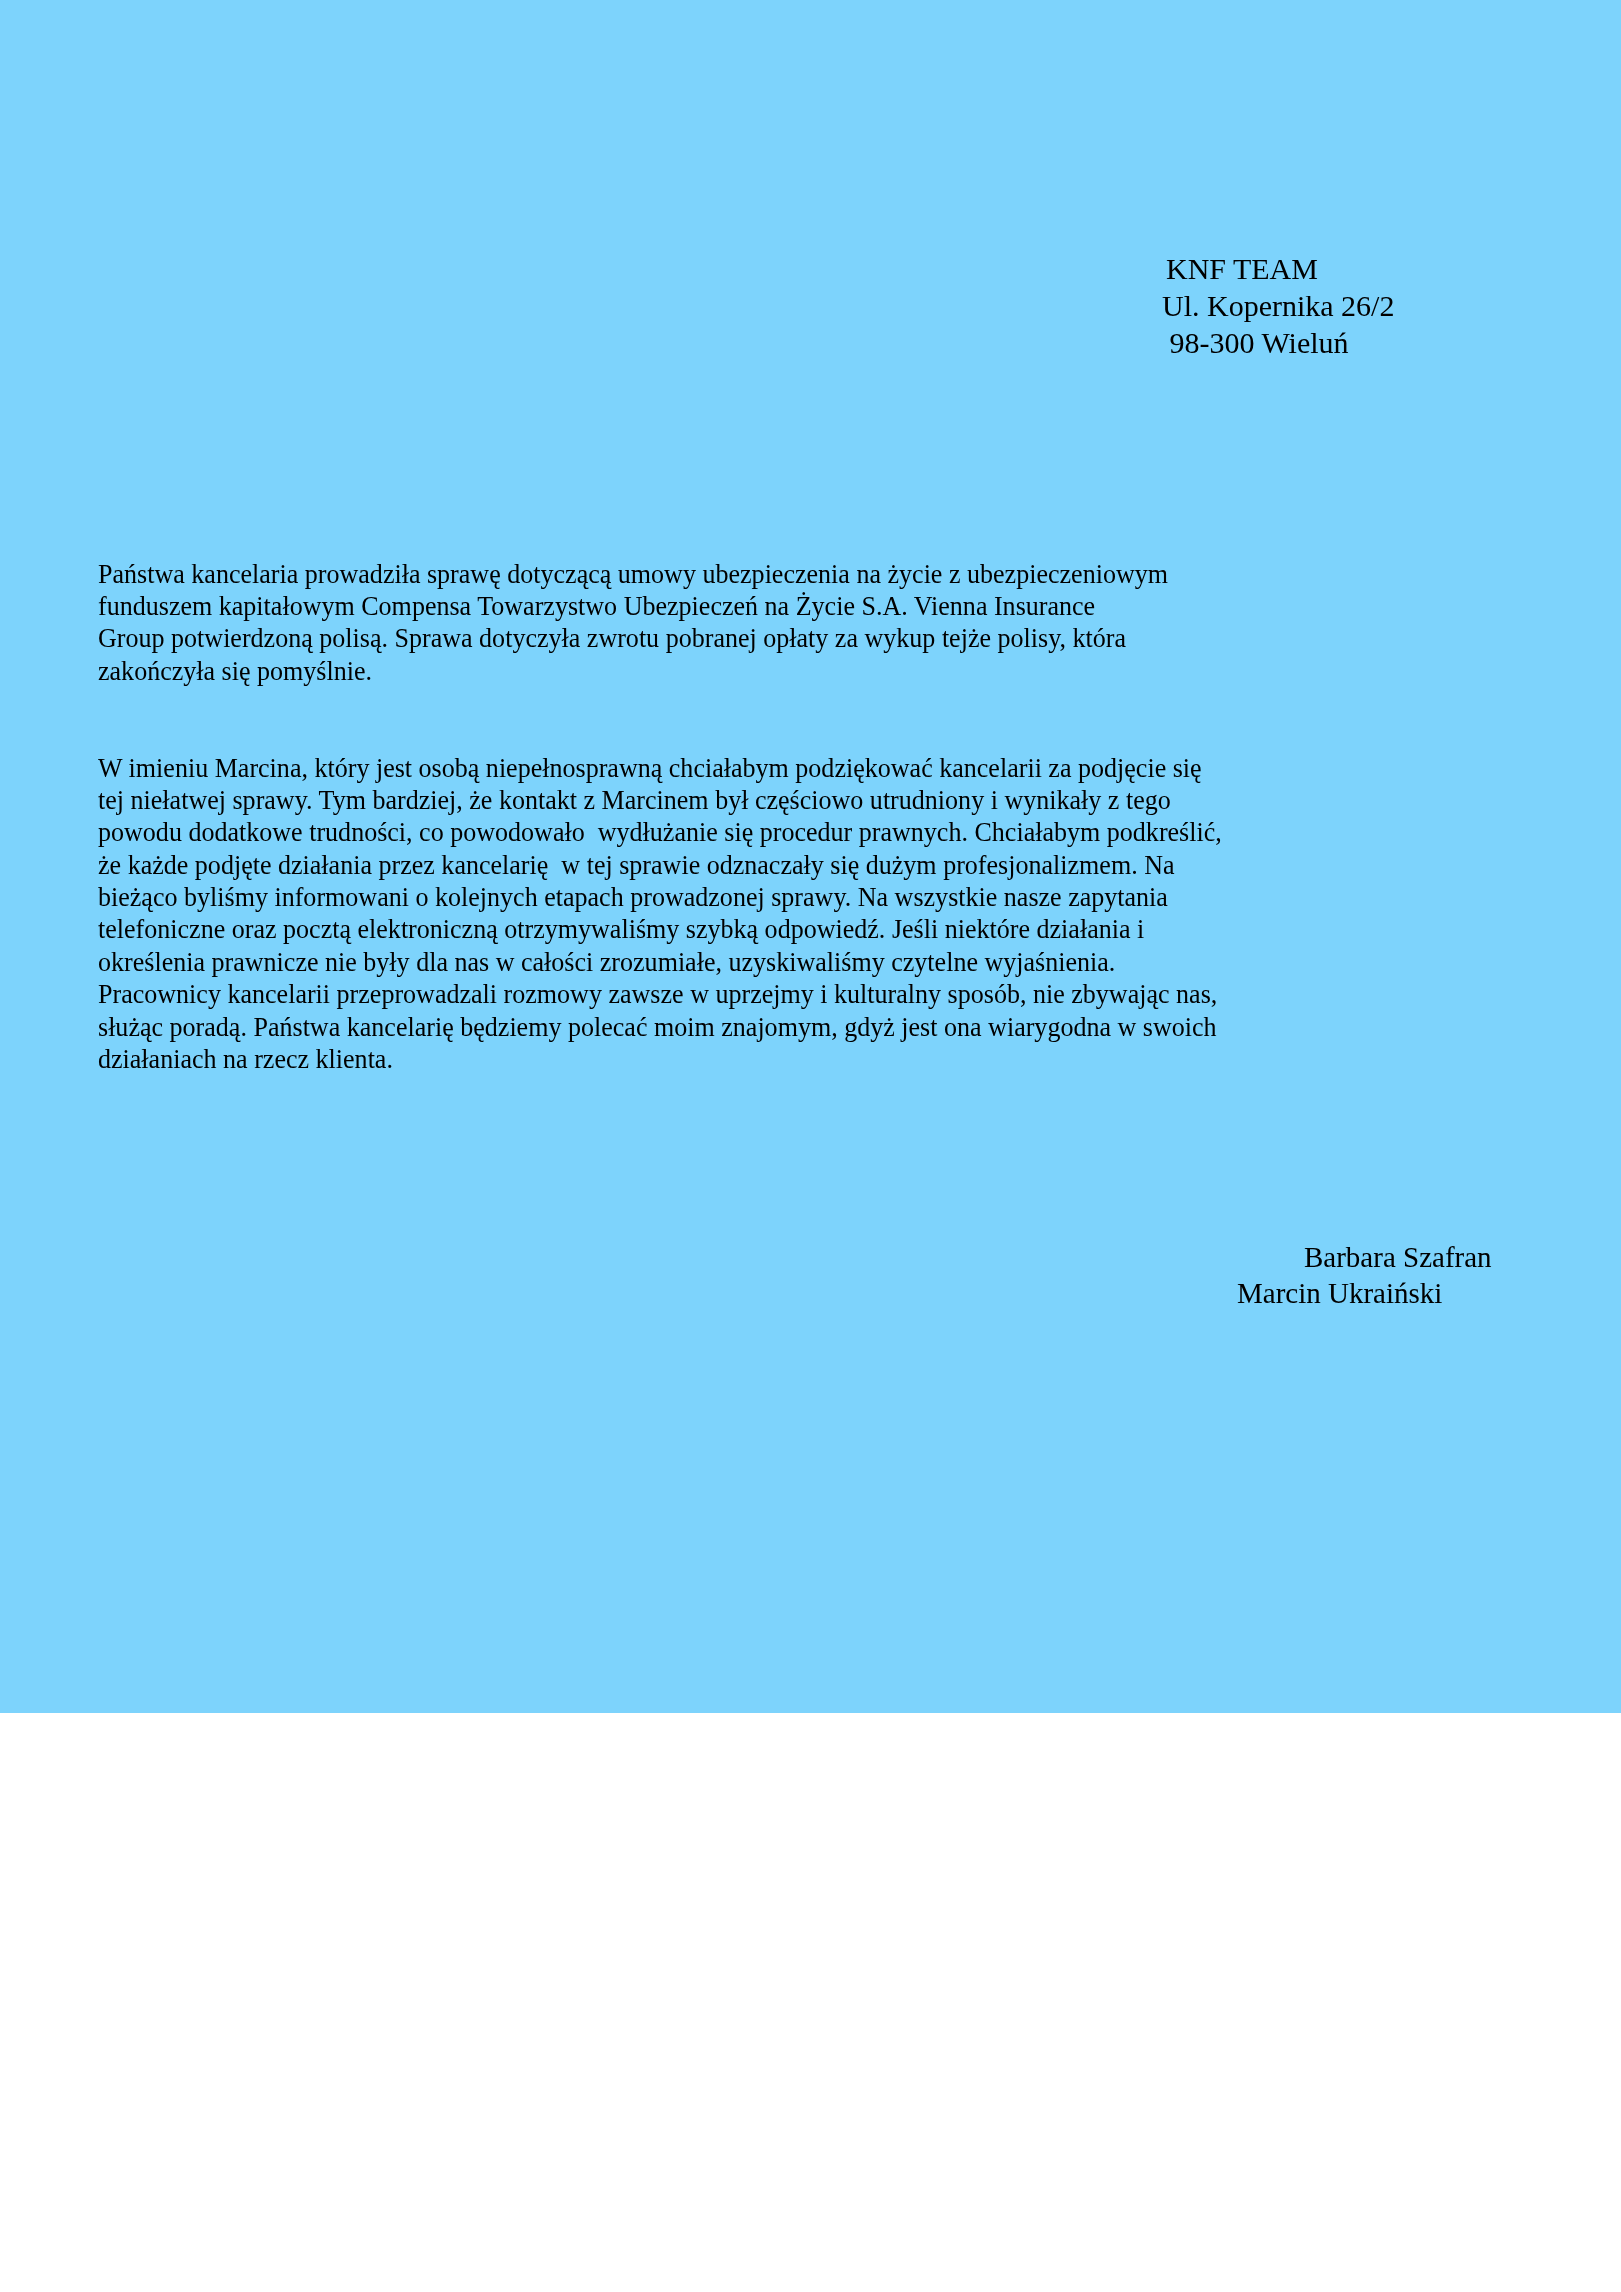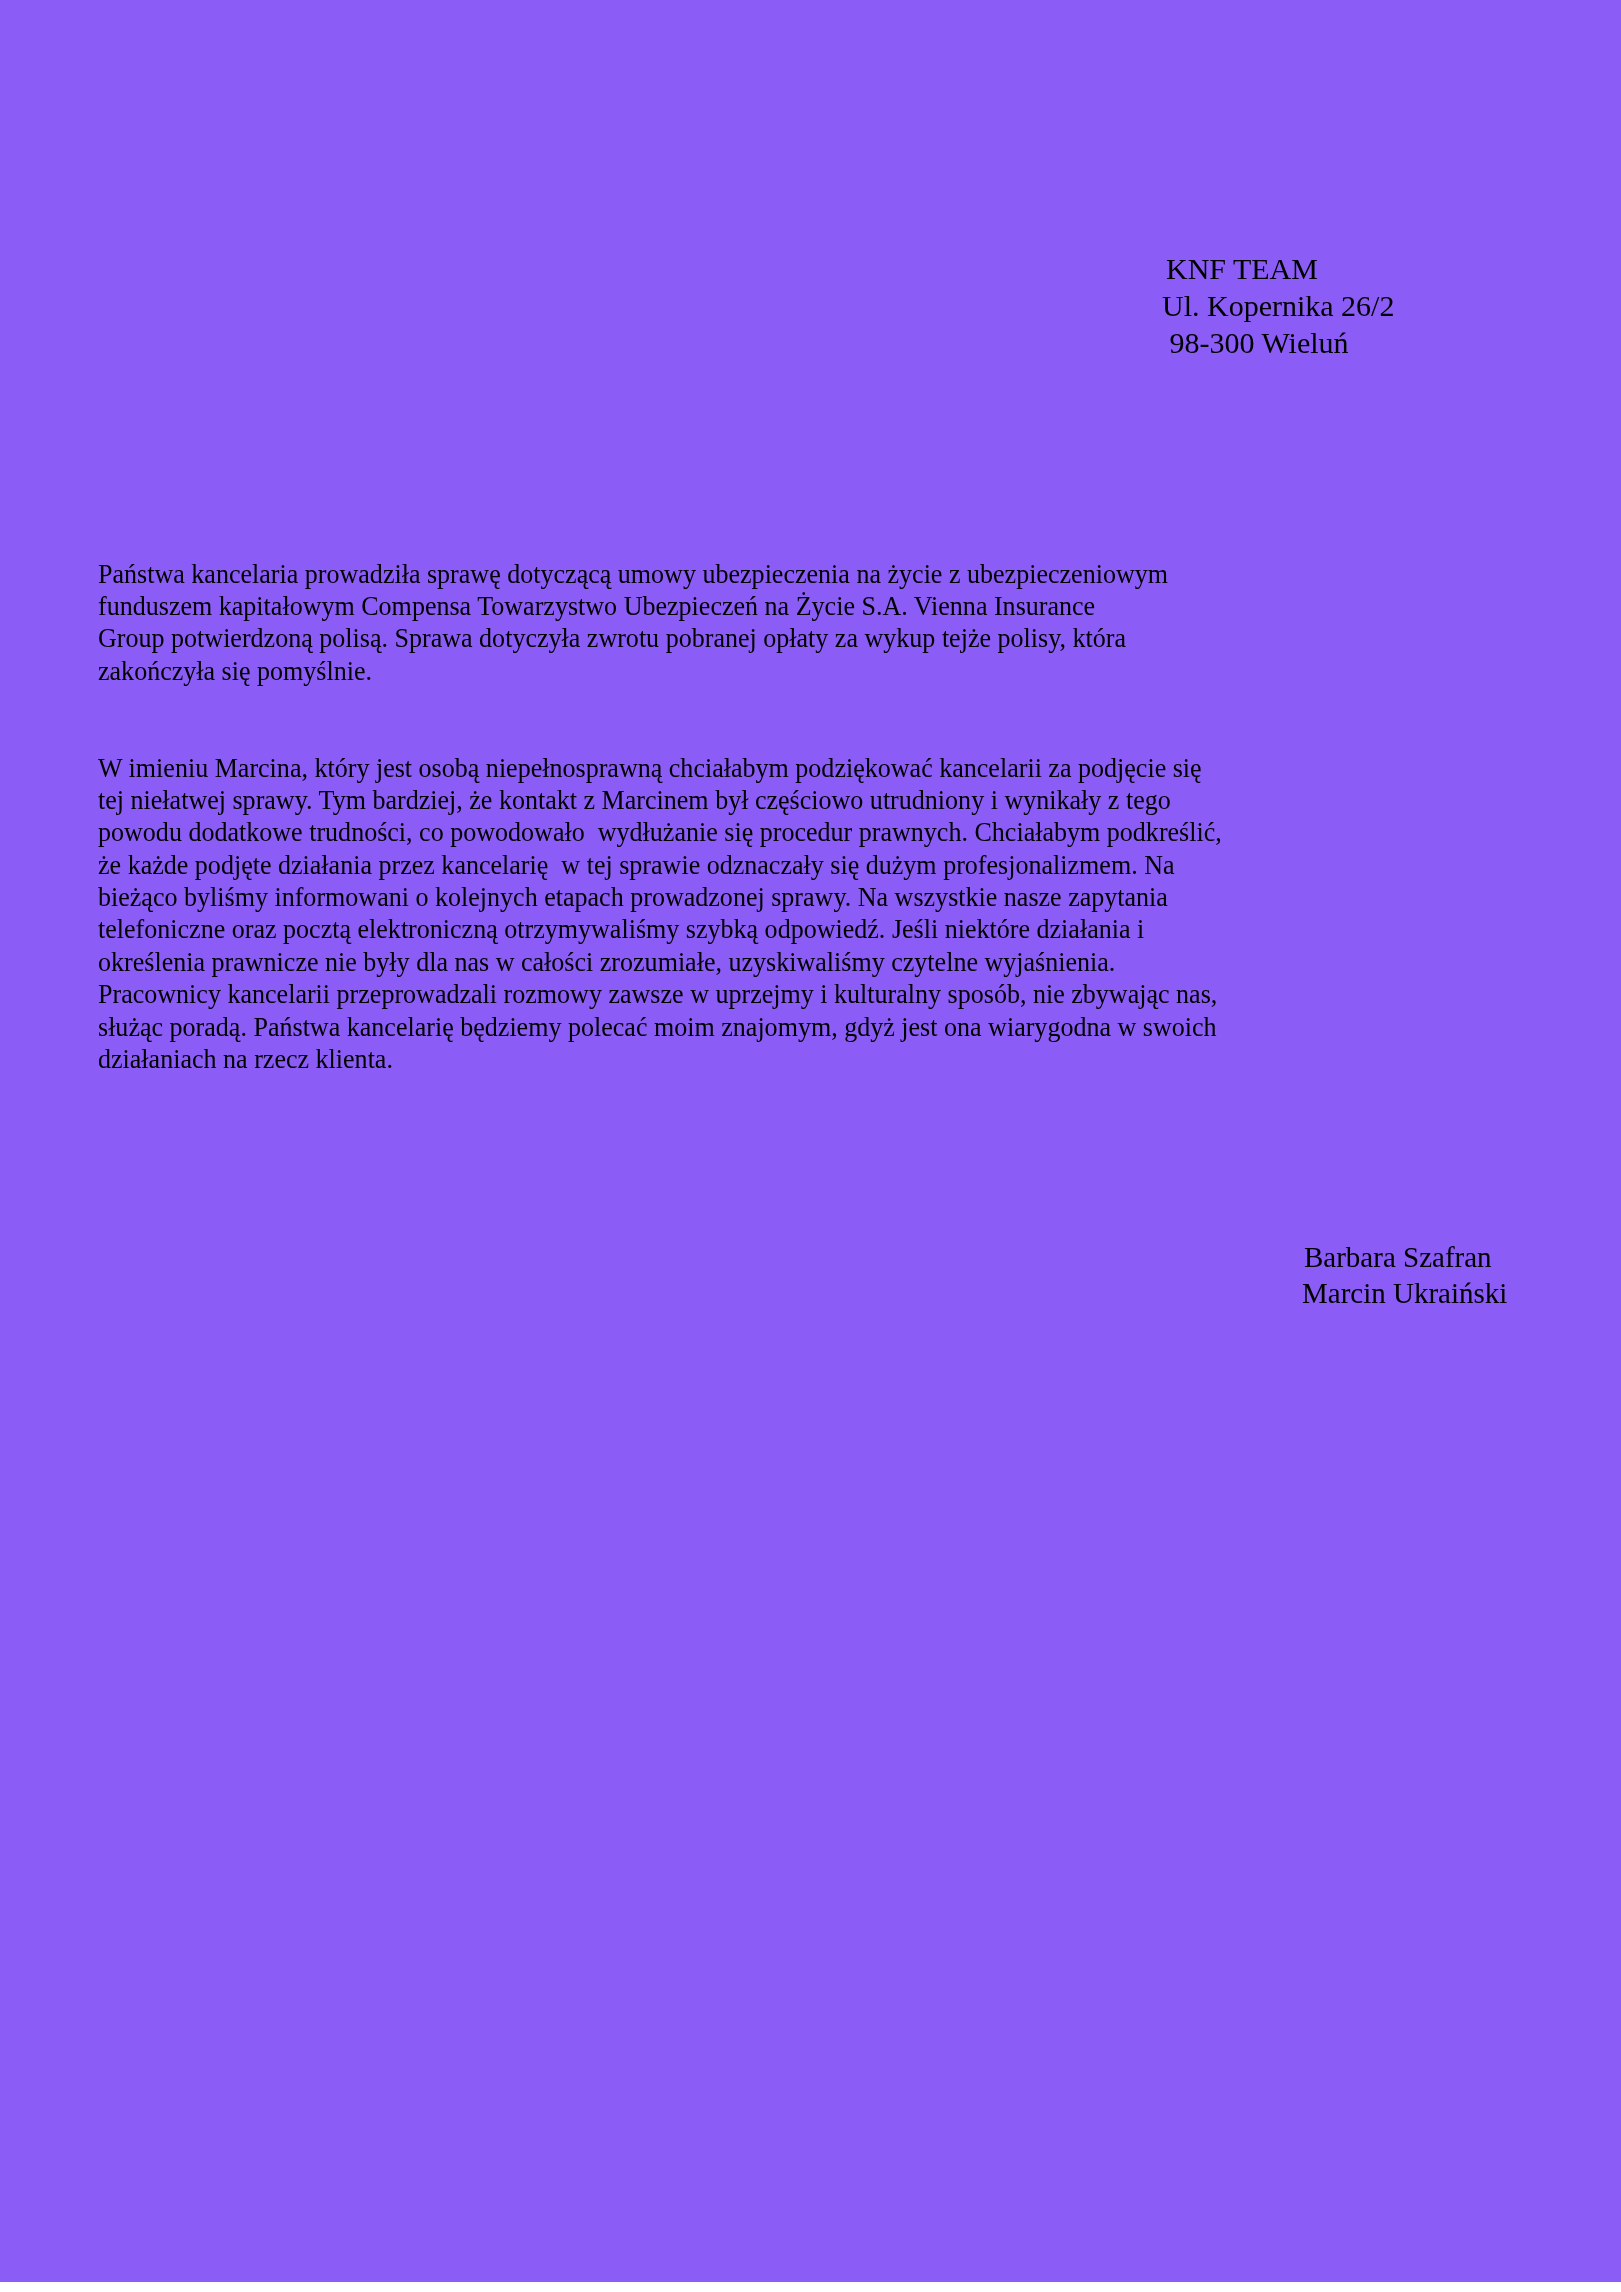--- a/index.html
+++ b/index.html
@@ -1,18 +1,18 @@
 <!DOCTYPE html>
 <html><head>
 <meta charset="utf-8">
 <style>
   html, body { margin: 0; padding: 0; background: #ffffff; }
   body { width: 1621px; height: 2293px; position: relative; overflow: hidden;
          font-family: "Liberation Serif", "DejaVu Serif", serif; color: #000; }
-  .page { position: absolute; left: 0; top: 0; width: 1621px; height: 2282px; background: #8b5cf6; }
+  .page { position: absolute; left: 0; top: 0; width: 1621px; height: 1713px; background: #7dd3fc; }
   .line { position: absolute; white-space: pre; font-size: 28px; line-height: 32px;
           transform-origin: left top; transform: scaleX(0.93); }
   .addr .line { font-size: 30px; transform: scaleX(1); }
   .sig .line { font-size: 29px; transform: scaleX(1); font-family: Liberation Serif, serif; }
 </style>
 </head>
 <body>
 
 <div class="page">
 
@@ -37,17 +37,17 @@
     <div class="line" style="left:98px; top:881px;">bieżąco byliśmy informowani o kolejnych etapach prowadzonej sprawy. Na wszystkie nasze zapytania</div>
     <div class="line" style="left:98px; top:913px;">telefoniczne oraz pocztą elektroniczną otrzymywaliśmy szybką odpowiedź. Jeśli niektóre działania i</div>
     <div class="line" style="left:98px; top:946px;">określenia prawnicze nie były dla nas w całości zrozumiałe, uzyskiwaliśmy czytelne wyjaśnienia.</div>
     <div class="line" style="left:98px; top:978px;">Pracownicy kancelarii przeprowadzali rozmowy zawsze w uprzejmy i kulturalny sposób, nie zbywając nas,</div>
     <div class="line" style="left:98px; top:1011px;">służąc poradą. Państwa kancelarię będziemy polecać moim znajomym, gdyż jest ona wiarygodna w swoich</div>
     <div class="line" style="left:98px; top:1043px;">działaniach na rzecz klienta.</div>
   </div>
 
   <div class="sig">
     <div class="line" style="left:1304px; top:1241px;">Barbara Szafran</div>
-    <div class="line" style="left:1302px; top:1277px;text-align:center;">Marcin Ukraiński</div>
+    <div class="line" style="left:1237px; top:1277px;text-align:center;">Marcin Ukraiński</div>
   </div>
 
 </div>
 
 
 </body></html>

